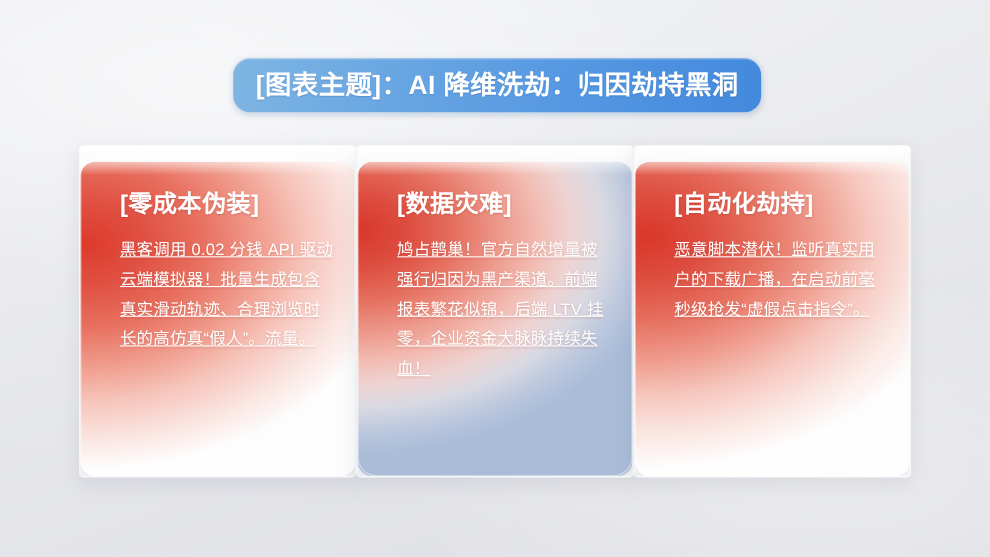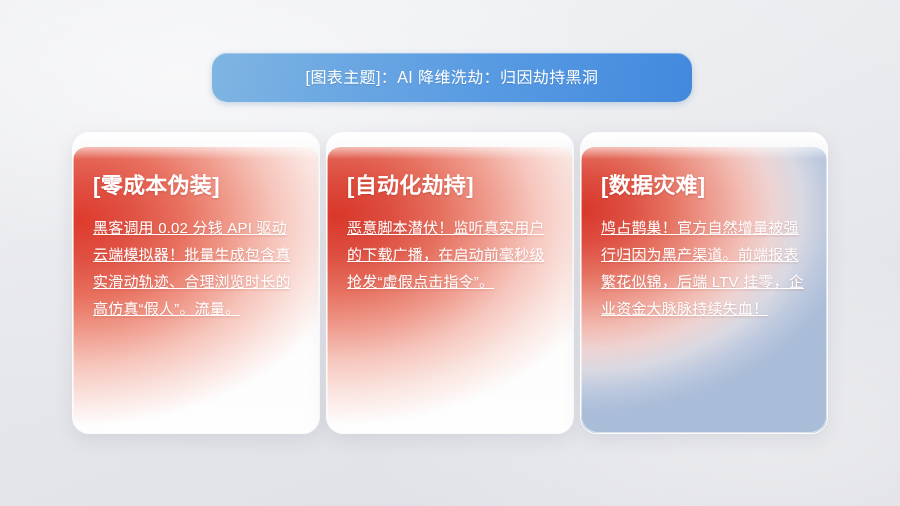--- a/index.html
+++ b/index.html
@@ -48,22 +48,22 @@
     background: linear-gradient(100deg, #7fb5e2 0%, #69a6e2 30%, #5699e2 62%, #4289dd 100%);
     box-shadow:
       0 2px 6px rgba(70, 120, 175, 0.28),
       inset 0 1px 0 rgba(255,255,255,0.30);
     display: flex;
     align-items: center;
     justify-content: center;
   }
   .title-pill-text {
     color: #ffffff;
-    font-size: 16px;
-    font-weight: normal;
+    font-size: 24px;
+    font-weight: bold;
     letter-spacing: 0.4px;
     line-height: 1;
     white-space: nowrap;
     text-shadow: 0 1px 1px rgba(40, 85, 140, 0.28);
   }
 
   
   .cards {
     position: absolute;
     left: 72px;
@@ -71,28 +71,29 @@
     width: 756px;
     height: 300px;
     display: flex;
     justify-content: space-between;
   }
 
   .card {
     position: relative;
     width: 246px;
     height: 300px;
-    border-radius: 17px;
+    border-radius: 4px;
     background: rgba(255, 255, 255, 0.40);
     border: 1px solid rgba(255, 255, 255, 0.72);
     box-shadow:
       0 6px 18px rgba(120, 125, 140, 0.16),
       inset 0 1px 0 rgba(255,255,255,0.65);
     overflow: hidden;
     backdrop-filter: blur(4px);
+    padding-left: 16px;
   }
 
   
   .card-blob {
     position: absolute;
     left: 0;
     top: 14px;
     right: 0;
     bottom: 0;
     border-radius: 14px;
@@ -172,34 +173,34 @@
     <div class="card c1">
       <div class="card-blob"></div>
       <div class="card-gloss"></div>
       <div class="card-edge"></div>
       <div class="card-body">
         <h2 class="card-heading">[零成本伪装]</h2>
         <p class="card-text">黑客调用 0.02 分钱 API 驱动云端模拟器！批量生成包含真实滑动轨迹、合理浏览时长的高仿真“假人”。流量。</p>
       </div>
     </div>
 
+    <div class="card c3">
+      <div class="card-blob"></div>
+      <div class="card-gloss"></div>
+      <div class="card-edge"></div>
+      <div class="card-body">
+        <h2 class="card-heading">[数据灾难]</h2>
+        <p class="card-text">鸠占鹊巢！官方自然增量被强行归因为黑产渠道。前端报表繁花似锦，后端 LTV 挂零，企业资金大脉脉持续失血！</p>
+      </div>
+    </div>
+
     <div class="card c2">
       <div class="card-blob"></div>
       <div class="card-gloss"></div>
       <div class="card-edge"></div>
       <div class="card-body">
         <h2 class="card-heading">[自动化劫持]</h2>
         <p class="card-text">恶意脚本潜伏！监听真实用户的下载广播，在启动前毫秒级抢发“虚假点击指令”。</p>
       </div>
     </div>
 
-    <div class="card c3">
-      <div class="card-blob"></div>
-      <div class="card-gloss"></div>
-      <div class="card-edge"></div>
-      <div class="card-body">
-        <h2 class="card-heading">[数据灾难]</h2>
-        <p class="card-text">鸠占鹊巢！官方自然增量被强行归因为黑产渠道。前端报表繁花似锦，后端 LTV 挂零，企业资金大脉脉持续失血！</p>
-      </div>
-    </div>
-
   </div>
 </div>
 
 </body></html>

